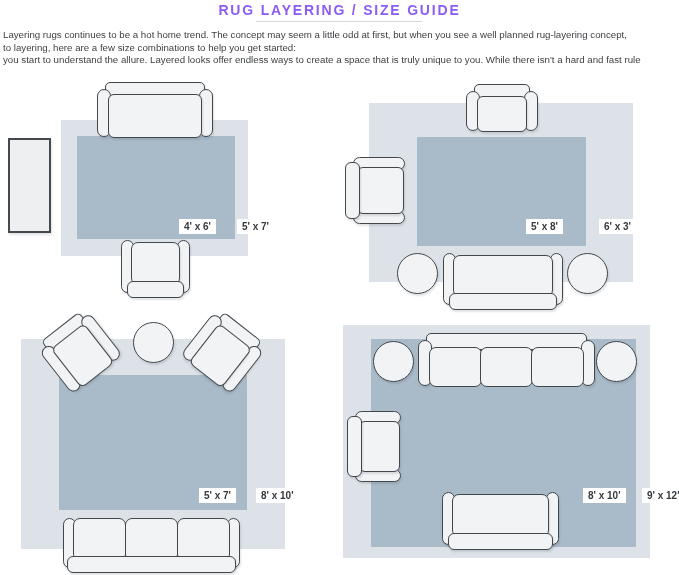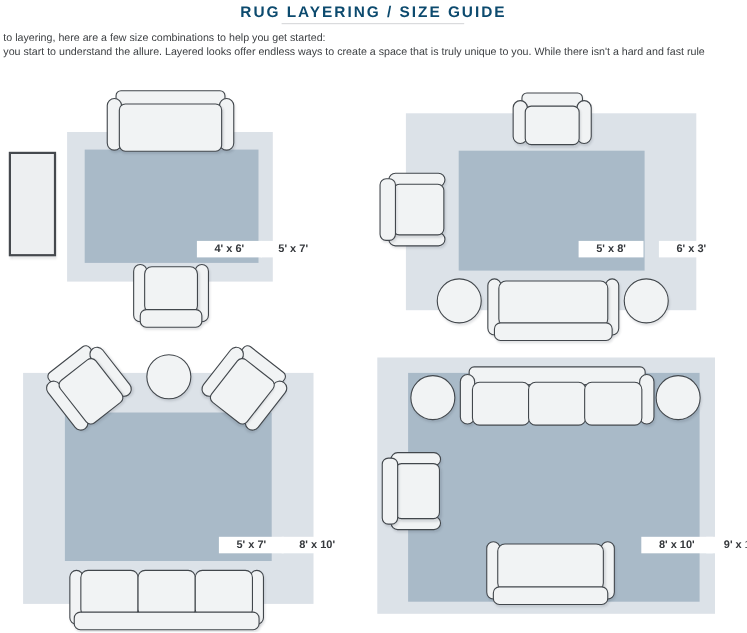--- a/index.html
+++ b/index.html
@@ -9,21 +9,21 @@
     --line:#42474c;
     --label-text:#35383c;
   }
   html,body{margin:0;padding:0;background:#fff;}
   .page{
     position:relative;width:679px;height:575px;background:#fff;overflow:hidden;
     font-family:"Liberation Sans",sans-serif;
   }
   .title{
     position:absolute;top:2px;left:0;width:100%;text-align:center;
-    font-size:14px;font-weight:700;letter-spacing:1.8px;color:#0c4a6e;
+    font-size:14px;font-weight:700;letter-spacing:1.8px;color:#8b5cf6;
   }
   .divider{
     position:absolute;top:21px;left:256px;width:166px;height:1px;background:#d6d8da;
   }
   .intro{
     position:absolute;top:29px;left:3px;right:0;
     font-size:9.7px;line-height:12.6px;color:#3c3f42;letter-spacing:0px;
   }
   .intro div{white-space:nowrap;}
   .layout{position:absolute;inset:0;pointer-events:none;}
@@ -57,33 +57,34 @@
   .chair-right .arm-t{left:8px;right:2px;top:0;height:13px;border-radius:7px;}
   .chair-right .arm-b{left:8px;right:2px;bottom:0;height:13px;border-radius:7px;}
   .chair-right .seat{left:12px;right:3px;top:10px;bottom:10px;border-radius:6px;}
   .chair-right .back{left:0;top:5px;bottom:5px;width:15px;border-radius:6px;}
   .round{border-radius:50%;}
   .console{
     position:absolute;box-sizing:border-box;background:#edeff1;
     border:2.5px solid #45494e;box-shadow:1px 2px 2px rgba(50,60,70,0.14);
   }
   .size-label{
-    position:absolute;height:15px;line-height:15px;padding:0 16px;background:#fff;
+    position:absolute;height:15px;line-height:15px;padding:0 5px;background:#fff;
     font-size:10px;font-weight:700;color:var(--label-text);white-space:nowrap;
   }
 </style>
 </head>
 <body>
 
 <div class="page">
 
   <div class="title">RUG LAYERING / SIZE GUIDE</div>
   <div class="divider"></div>
 
   <div class="intro">
+    <div>Layering rugs continues to be a hot home trend. The concept may seem a little odd at first, but when you see a well planned rug-layering concept,</div>
     <div>to layering, here are a few size combinations to help you get started:</div>
     <div>you start to understand the allure. Layered looks offer endless ways to create a space that is truly unique to you. While there isn't a hard and fast rule</div>
   </div>
 
   <div class="layout">
     <div class="rug rug-outer" style="left:61px;top:120px;width:187px;height:136px;"></div>
     <div class="rug rug-inner" style="left:77px;top:136px;width:158px;height:103px;"></div>
 
     <div class="fpiece sofa-down" style="left:97px;top:82px;width:116px;height:56px;">
       <div class="fp back"></div>

